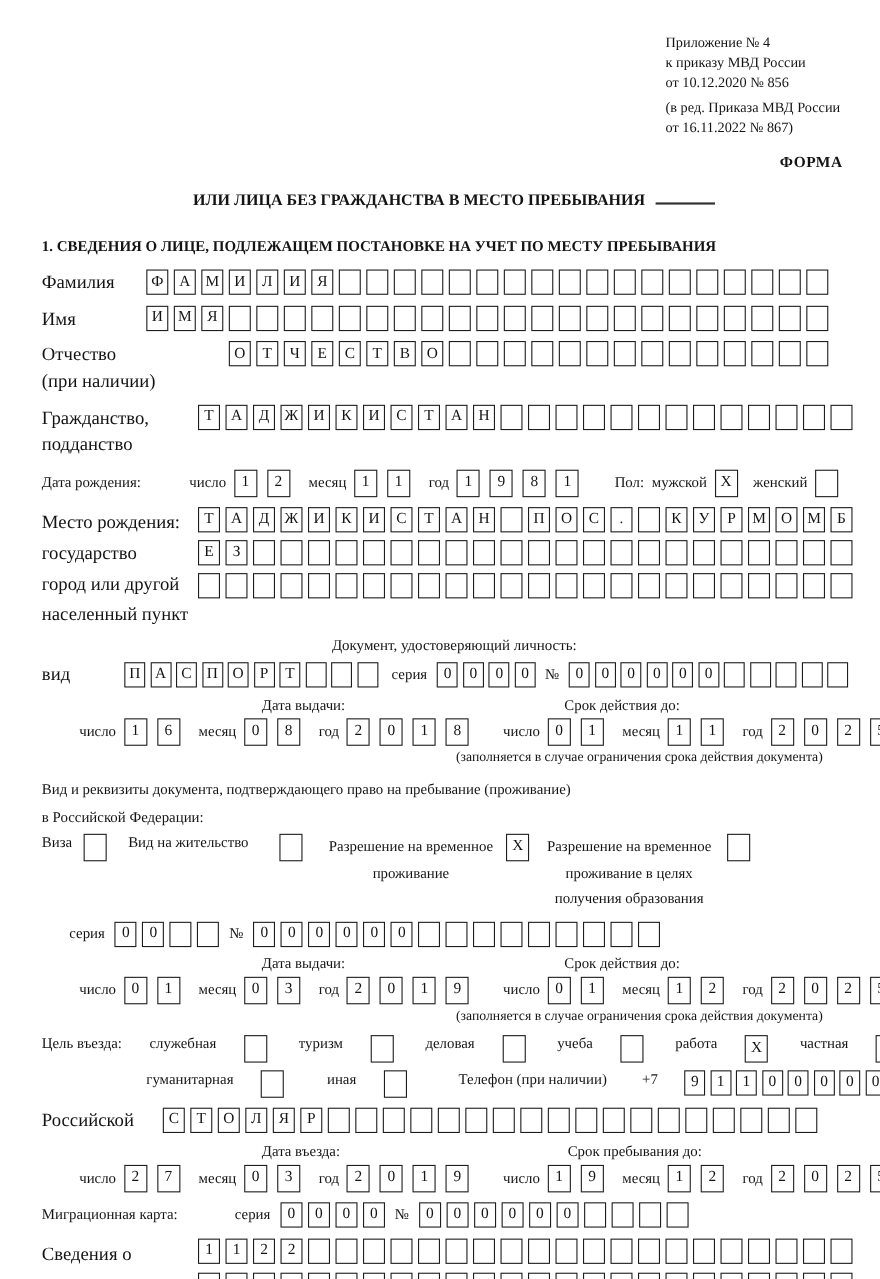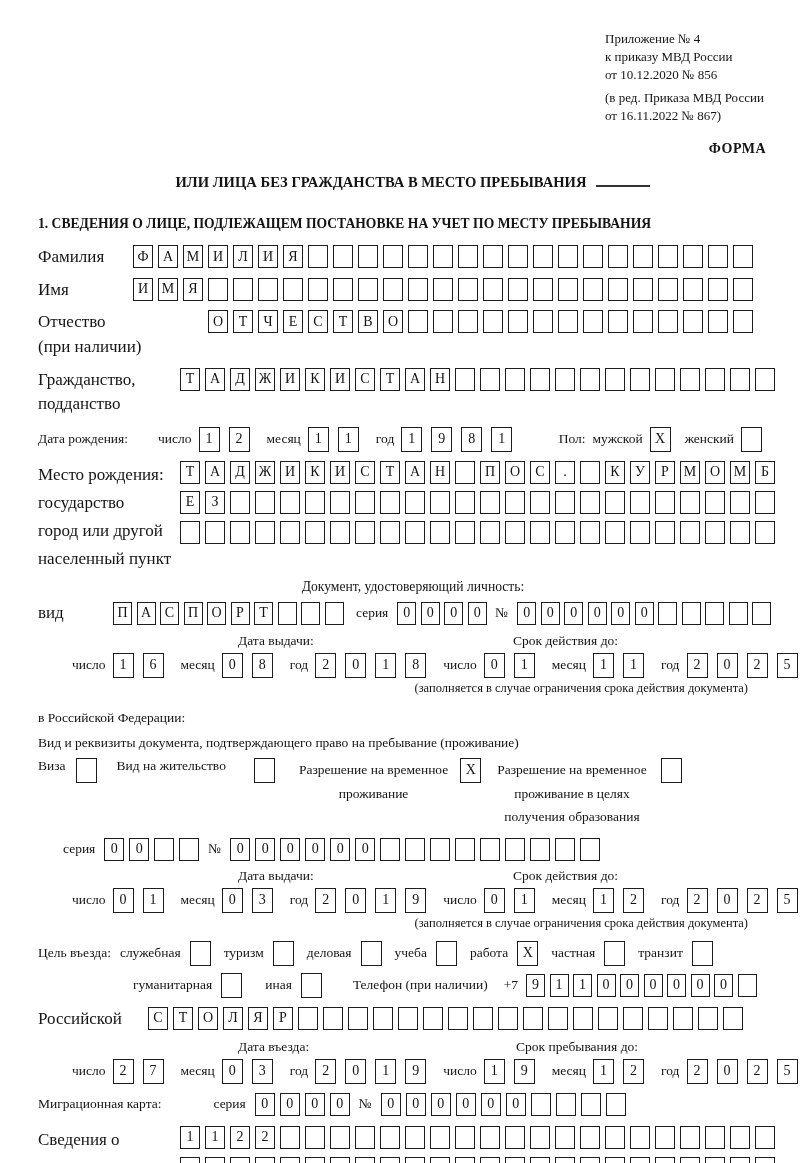--- a/index.html
+++ b/index.html
@@ -31,32 +31,32 @@
     box-sizing:border-box;flex:0 0 auto;width:21px;height:25px;border:1.5px solid #1d1d1d;
     display:inline-flex;align-items:center;justify-content:center;font-size:14px;
   }
   .inlbl{font-size:13.5px;flex:0 0 auto;}
   .stack{display:flex;flex-direction:column;}
   .bp-rows .cells{margin-bottom:7px;}
   .doc-heading{margin-top:6px;text-align:center;font-weight:normal;font-size:13.6px;}
   .dual-head{display:flex;margin-top:7px;font-size:13.5px;}
   .dual-head .h1{margin-left:200px;}
   .dual-head .h2{margin-left:auto;margin-right:170px;}
-  .dateline{display:flex;align-items:center;margin-top:4px;}
+  .dateline{display:flex;align-items:center;margin-top:4px;gap:14px;}
   .dategrp{display:flex;align-items:center;}
   .dategrp .inlbl{margin-right:7px;}
   .dategrp .datecells{margin-right:8px;}
   .grp-left{margin-left:34px;}
   .grp-right{margin-left:auto;}
   .note-right{text-align:right;font-size:12.5px;margin:3px 40px 0 0;}
   .intro{margin-top:9px;font-size:13.5px;line-height:1.9;}
   .optrow{display:flex;align-items:flex-start;margin-top:2px;font-size:13.5px;}
   .optrow .optlbl{margin-right:10px;}
   .optstack{text-align:center;line-height:1.75;}
-  .purpose{display:flex;align-items:center;margin-top:10px;font-size:13.5px;flex-wrap:nowrap;}
+  .purpose{display:flex;margin-top:10px;font-size:13.5px;flex-wrap:nowrap;gap:16px;}
   .purpose .inlbl{margin-right:9px;}
   .purpose .checkbox{margin-right:13px;}
   .serrow{display:flex;align-items:center;margin-top:9px;font-size:13.5px;}
 </style>
 </head>
 <body>
 
 <div class="page">
 
   <div class="header-note">
@@ -402,22 +402,22 @@
           <span class="cell">2</span>
           <span class="cell">0</span>
           <span class="cell">2</span>
           <span class="cell">5</span>
         </div>
     </div>
   </div>
   <div class="note-right">(заполняется в случае ограничения срока действия документа)</div>
 
   <div class="intro">
+    <div>Вид и реквизиты документа, подтверждающего право на пребывание (проживание)</div>
     <div>в Российской Федерации:</div>
-    <div>Вид и реквизиты документа, подтверждающего право на пребывание (проживание)</div>
   </div>
 
   <div class="optrow">
     <span class="optlbl">Виза</span>
     <span class="checkbox"></span>
     <span class="optlbl" style="margin-left:20px;">Вид на жительство</span>
     <span class="checkbox" style="margin-left:18px;"></span>
     <span class="optstack" style="margin-left:24px;">
       <div>Разрешение на временное</div>
       <div>проживание</div>

